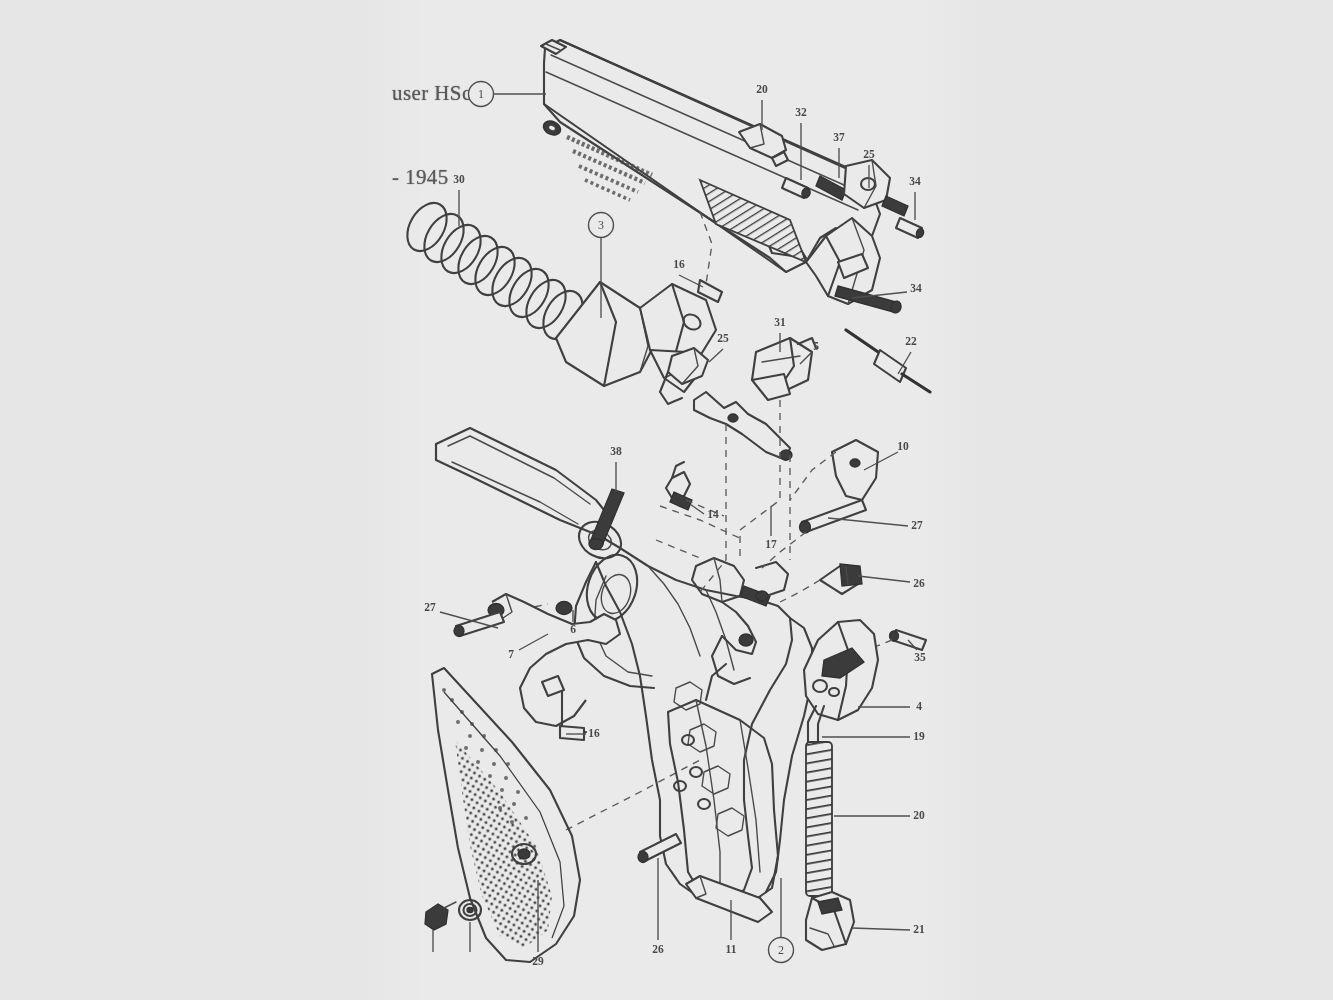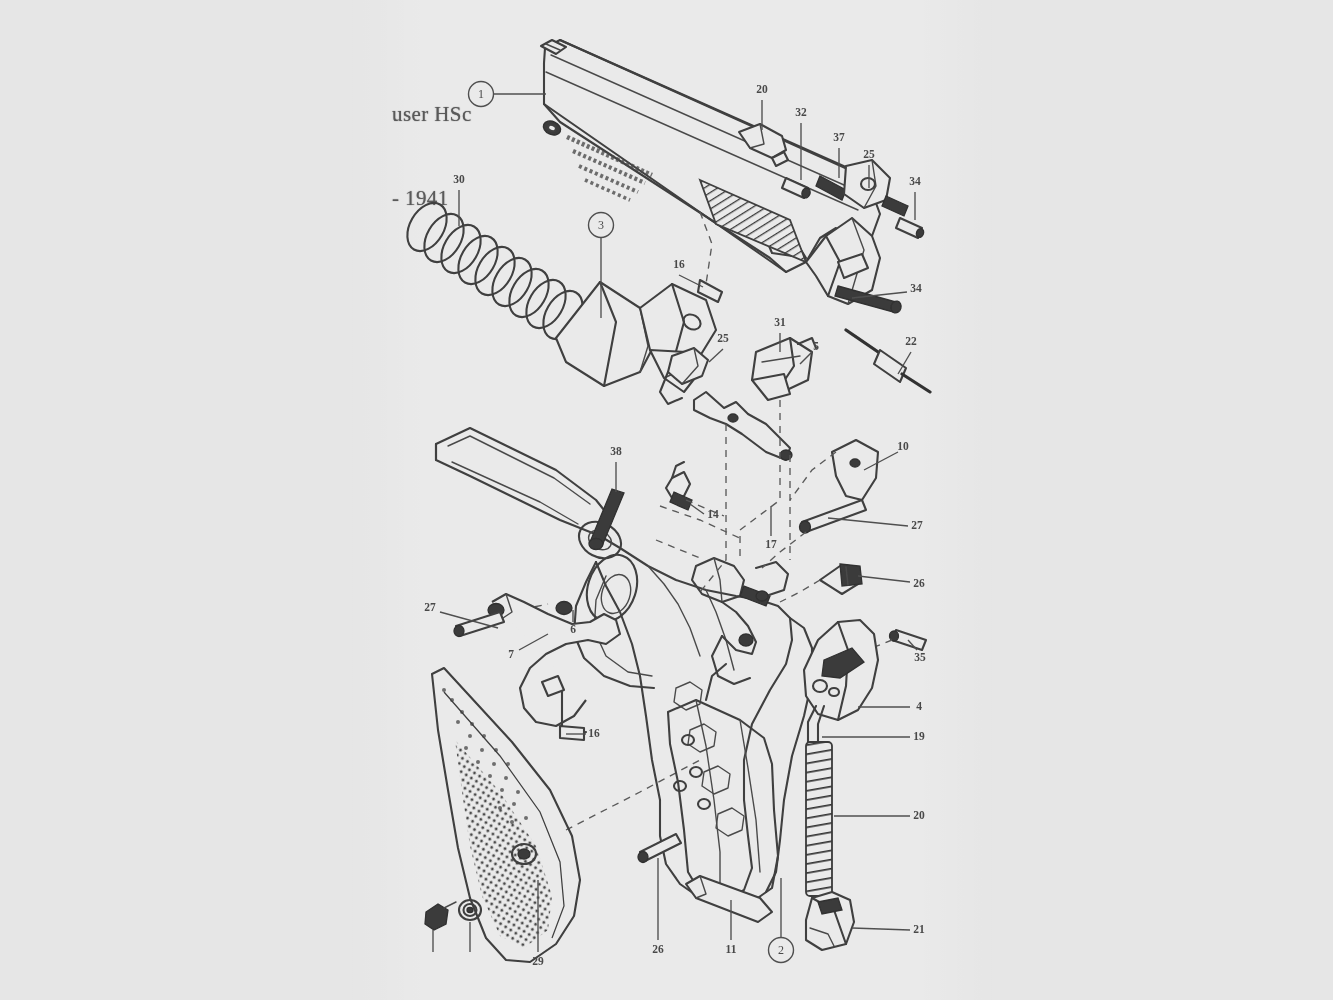--- a/index.html
+++ b/index.html
@@ -19,38 +19,38 @@
     left:352px;top:0px;width:640px;height:1000px;
     background:#eaeaea;
   }
   #plate:after{
     content:"";position:absolute;inset:0;
     background:linear-gradient(90deg,rgba(0,0,0,.018),rgba(0,0,0,0) 12%,rgba(0,0,0,0) 88%,rgba(0,0,0,.02));
     pointer-events:none;
   }
   svg#art{position:absolute;left:0;top:0;width:1333px;height:1000px;}
   .title-block{
-    position:absolute;left:392px;top:44px;
+    position:absolute;left:392px;top:23px;
     color:#5a5a5a;
     font-size:21px;line-height:28px;
     letter-spacing:.4px;
     text-shadow:0 0 1.1px rgba(90,90,90,.85);
     white-space:pre;
   }
   .title-block div{filter:blur(.18px);}
 </style>
 </head>
 <body>
 
 <div id="page">
   <div id="plate"></div>
 
   <div class="title-block">
     <div>user HSc</div>
-    <div>- 1941</div>
+    <div>- 1945</div>
   </div>
 
   <svg id="art" viewBox="0 0 1333 1000">
     <defs>
       <style>
         .ln   { fill:none; stroke:#3f3f3f; stroke-width:2.1; stroke-linejoin:round; stroke-linecap:round; }
         .ln-t { fill:none; stroke:#4a4a4a; stroke-width:1.4; stroke-linejoin:round; stroke-linecap:round; }
         .ln-h { fill:none; stroke:#333;    stroke-width:3.2; stroke-linejoin:round; stroke-linecap:round; }
         .fillw{ fill:#eaeaea; stroke:#3f3f3f; stroke-width:2.1; stroke-linejoin:round; }
         .filld{ fill:#3b3b3b; stroke:#303030; stroke-width:1.3; }

